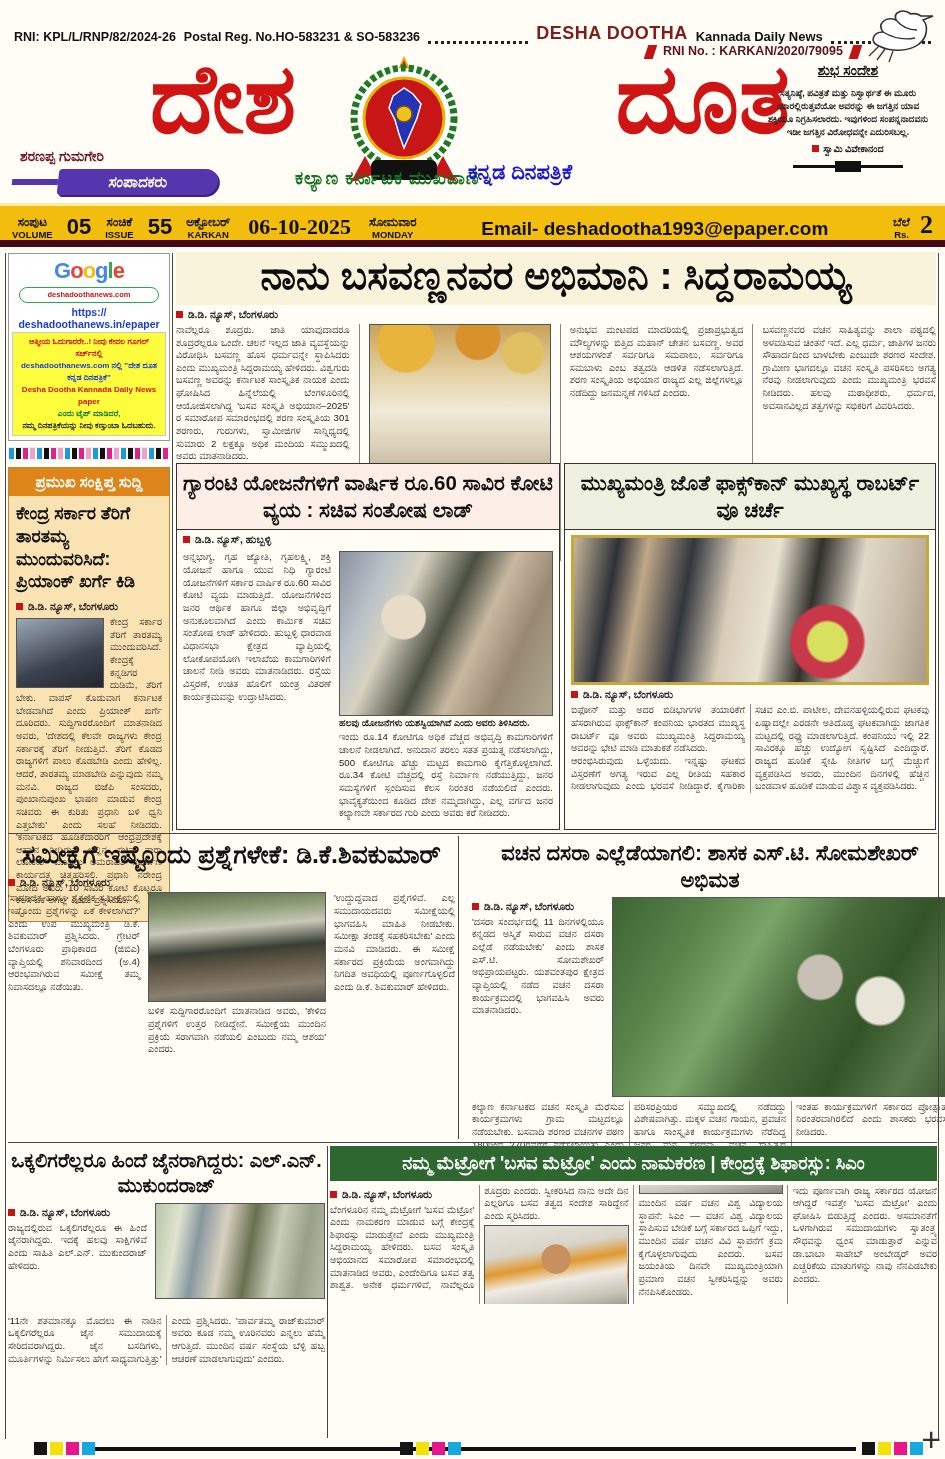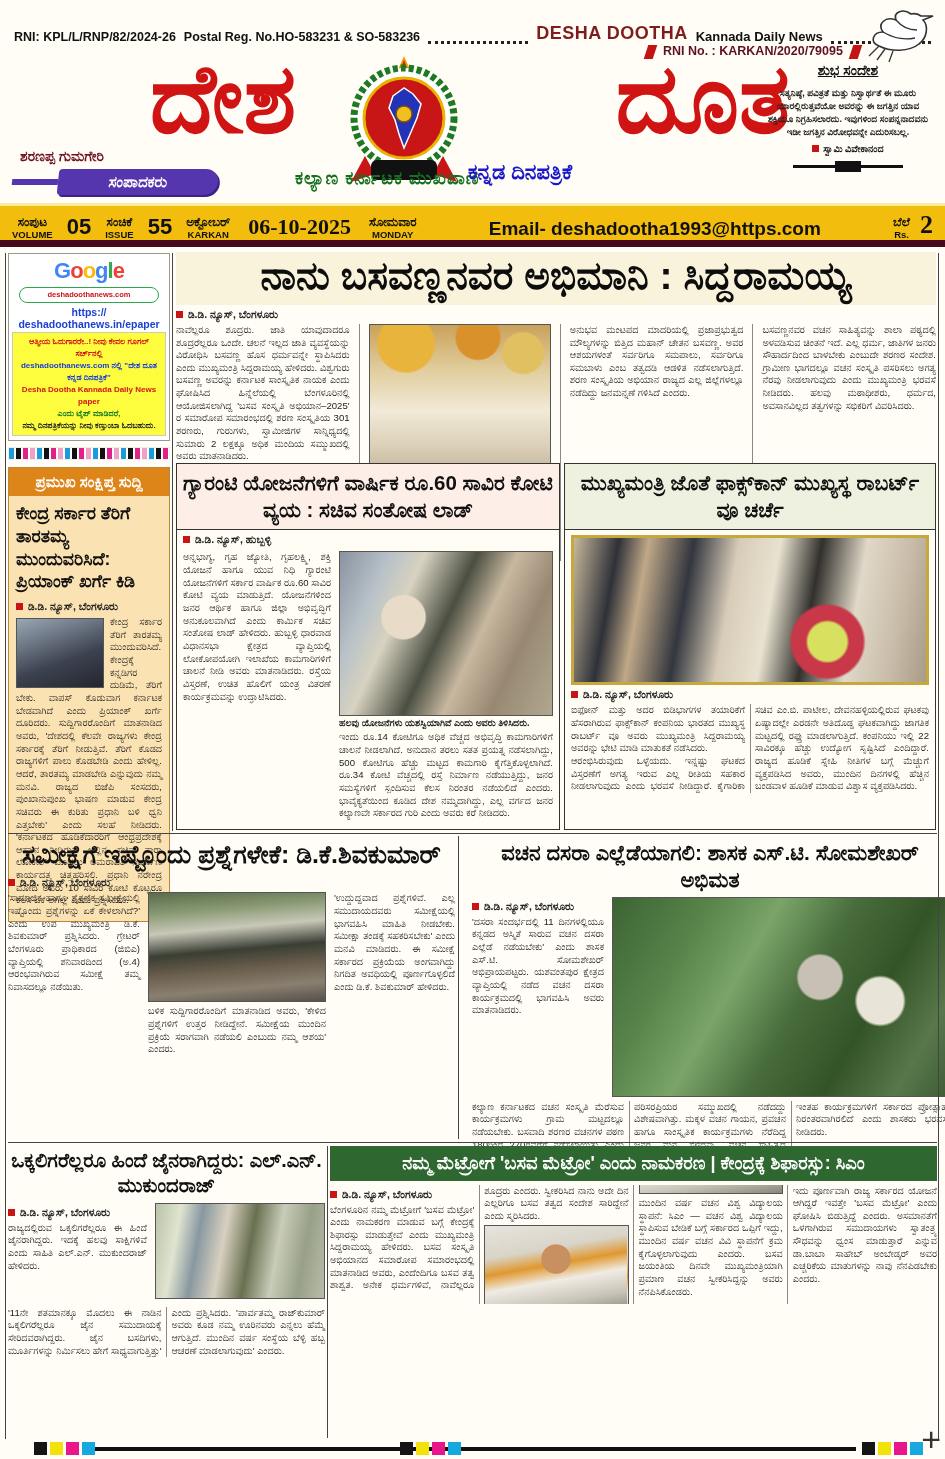--- a/index.html
+++ b/index.html
@@ -193,21 +193,21 @@
     <div class="db-num">55</div>
     <div class="db-cell">
       <div class="db-kn">ಅಕ್ಟೋಬರ್</div>
         <div class="db-en">KARKAN</div>
     </div>
     <div class="db-date">06-10-2025</div>
     <div class="db-cell">
       <div class="db-kn">ಸೋಮವಾರ</div>
         <div class="db-en">MONDAY</div>
     </div>
-    <div class="db-email">Email- deshadootha1993@https.com</div>
+    <div class="db-email">Email- deshadootha1993@epaper.com</div>
     <div class="db-cell">
       <div class="db-kn">ಬೆಲೆ</div>
         <div class="db-en">Rs.</div>
     </div>
     <div class="db-price-num">2</div>
   </div>
 
   <div class="sidebar">
     <div class="google-box">
       <div class="google-logo">
@@ -303,21 +303,21 @@
 
   <div class="art-e">
     <div class="art-e-head">ಒಕ್ಕಲಿಗರೆಲ್ಲರೂ ಹಿಂದೆ ಜೈನರಾಗಿದ್ದರು: ಎಲ್.ಎನ್. ಮುಕುಂದರಾಜ್</div>
     <div class="art-e-top">
       <div style="flex:1">
         <div class="byline">ಡಿ.ಡಿ. ನ್ಯೂಸ್, ಬೆಂಗಳೂರು</div>
         <div class="bodytext">ರಾಜ್ಯದಲ್ಲಿರುವ ಒಕ್ಕಲಿಗರೆಲ್ಲರೂ ಈ ಹಿಂದೆ ಜೈನರಾಗಿದ್ದರು. ಇದಕ್ಕೆ ಹಲವು ಸಾಕ್ಷಿಗಳಿವೆ ಎಂದು ಸಾಹಿತಿ ಎಲ್.ಎನ್. ಮುಕುಂದರಾಜ್ ಹೇಳಿದರು.</div>
       </div>
       <div class="photo photo-jain"></div>
     </div>
-    <div class="cols2 bodytext" style="margin-top:8px">'11ನೇ ಶತಮಾನಕ್ಕೂ ಮೊದಲು ಈ ನಾಡಿನ ಒಕ್ಕಲಿಗರೆಲ್ಲರೂ ಜೈನ ಸಮುದಾಯಕ್ಕೆ ಸೇರಿದವರಾಗಿದ್ದರು. ಜೈನ ಬಸದಿಗಳು, ಮೂರ್ತಿಗಳನ್ನು ನಿರ್ಮಿಸಲು ಹೇಗೆ ಸಾಧ್ಯವಾಗುತ್ತಿತ್ತು' ಎಂದು ಪ್ರಶ್ನಿಸಿದರು. 'ಪಾರ್ವತಮ್ಮ ರಾಜ್‌ಕುಮಾರ್ ಅವರು ಕೂಡ ನಮ್ಮ ಊರಿನವರು ಎನ್ನಲು ಹೆಮ್ಮೆ ಆಗುತ್ತಿದೆ. ಮುಂದಿನ ವರ್ಷ ಸಂಸ್ಥೆಯ ಬೆಳ್ಳಿ ಹಬ್ಬ ಆಚರಣೆ ಮಾಡಲಾಗುವುದು' ಎಂದರು.</div>
+    <div class="cols2 bodytext" style="margin-top:16px">'11ನೇ ಶತಮಾನಕ್ಕೂ ಮೊದಲು ಈ ನಾಡಿನ ಒಕ್ಕಲಿಗರೆಲ್ಲರೂ ಜೈನ ಸಮುದಾಯಕ್ಕೆ ಸೇರಿದವರಾಗಿದ್ದರು. ಜೈನ ಬಸದಿಗಳು, ಮೂರ್ತಿಗಳನ್ನು ನಿರ್ಮಿಸಲು ಹೇಗೆ ಸಾಧ್ಯವಾಗುತ್ತಿತ್ತು' ಎಂದು ಪ್ರಶ್ನಿಸಿದರು. 'ಪಾರ್ವತಮ್ಮ ರಾಜ್‌ಕುಮಾರ್ ಅವರು ಕೂಡ ನಮ್ಮ ಊರಿನವರು ಎನ್ನಲು ಹೆಮ್ಮೆ ಆಗುತ್ತಿದೆ. ಮುಂದಿನ ವರ್ಷ ಸಂಸ್ಥೆಯ ಬೆಳ್ಳಿ ಹಬ್ಬ ಆಚರಣೆ ಮಾಡಲಾಗುವುದು' ಎಂದರು.</div>
   </div>
 
   <div class="art-f">
     <div class="art-f-banner">ನಮ್ಮ ಮೆಟ್ರೋಗೆ 'ಬಸವ ಮೆಟ್ರೋ' ಎಂದು ನಾಮಕರಣ | ಕೇಂದ್ರಕ್ಕೆ ಶಿಫಾರಸ್ಸು: ಸಿಎಂ</div>
     <div class="art-f-body cols4">
       <div class="byline">ಡಿ.ಡಿ. ನ್ಯೂಸ್, ಬೆಂಗಳೂರು</div>
       <div class="bodytext">ಬೆಂಗಳೂರಿನ ನಮ್ಮ ಮೆಟ್ರೋಗೆ 'ಬಸವ ಮೆಟ್ರೋ' ಎಂದು ನಾಮಕರಣ ಮಾಡುವ ಬಗ್ಗೆ ಕೇಂದ್ರಕ್ಕೆ ಶಿಫಾರಸ್ಸು ಮಾಡುತ್ತೇವೆ ಎಂದು ಮುಖ್ಯಮಂತ್ರಿ ಸಿದ್ದರಾಮಯ್ಯ ಹೇಳಿದರು. ಬಸವ ಸಂಸ್ಕೃತಿ ಅಭಿಯಾನದ ಸಮಾರೋಪ ಸಮಾರಂಭದಲ್ಲಿ ಮಾತನಾಡಿದ ಅವರು, ಎಂದೆಂದಿಗೂ ಬಸವ ತತ್ವ ಶಾಶ್ವತ. ಅನೇಕ ಧರ್ಮಗಳಿವೆ, ನಾವೆಲ್ಲರೂ ಶೂದ್ರರು ಎಂದರು. ಸ್ವೀಕರಿಸಿದ ನಾನು ಅದೇ ದಿನ ಎಲ್ಲರಿಗೂ ಬಸವ ತತ್ವದ ಸಂದೇಶ ಸಾರಿದ್ದೇನೆ ಎಂದು ಸ್ಮರಿಸಿದರು.</div>
       <div class="photo photo-metro"></div>
       <div class="bodytext" style="margin-top:3px">ಮುಂದಿನ ವರ್ಷ ವಚನ ವಿಶ್ವ ವಿದ್ಯಾಲಯ ಸ್ಥಾಪನೆ: ಸಿಎಂ — ವಚನ ವಿಶ್ವ ವಿದ್ಯಾಲಯ ಸ್ಥಾಪಿಸುವ ಬೇಡಿಕೆ ಬಗ್ಗೆ ಸರ್ಕಾರದ ಒಪ್ಪಿಗೆ ಇದ್ದು, ಮುಂದಿನ ವರ್ಷ ವಚನ ವಿವಿ ಸ್ಥಾಪನೆಗೆ ಕ್ರಮ ಕೈಗೊಳ್ಳಲಾಗುವುದು ಎಂದರು. ಬಸವ ಜಯಂತಿಯ ದಿನವೇ ಮುಖ್ಯಮಂತ್ರಿಯಾಗಿ ಪ್ರಮಾಣ ವಚನ ಸ್ವೀಕರಿಸಿದ್ದನ್ನು ಅವರು ನೆನಪಿಸಿಕೊಂಡರು.</div>
       <div class="bodytext">ಇದು ಪೂರ್ಣವಾಗಿ ರಾಜ್ಯ ಸರ್ಕಾರದ ಯೋಜನೆ ಆಗಿದ್ದರೆ ಇವತ್ತೇ 'ಬಸವ ಮೆಟ್ರೋ' ಎಂದು ಘೋಷಿಸಿ ಬಿಡುತ್ತಿದ್ದೆ ಎಂದರು. ಅಸಮಾನತೆಗೆ ಒಳಗಾಗಿರುವ ಸಮುದಾಯಗಳು ಸ್ವಾತಂತ್ರ್ಯ ಸೌಧವನ್ನು ಧ್ವಂಸ ಮಾಡುತ್ತಾರೆ ಎನ್ನುವ ಡಾ.ಬಾಬಾ ಸಾಹೇಬ್ ಅಂಬೇಡ್ಕರ್ ಅವರ ಎಚ್ಚರಿಕೆಯ ಮಾತುಗಳನ್ನು ನಾವು ನೆನಪಿಡಬೇಕು ಎಂದರು.</div>

